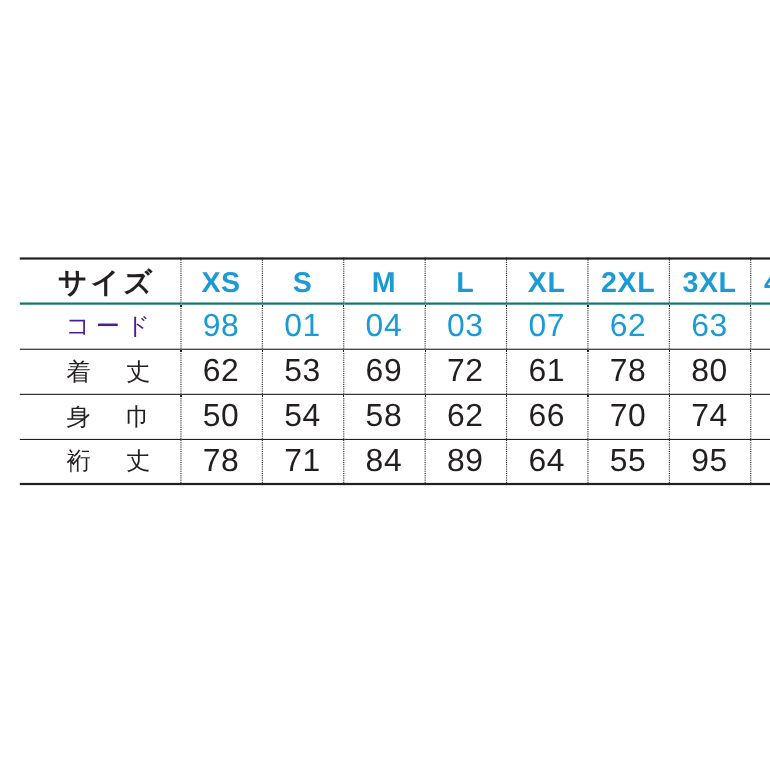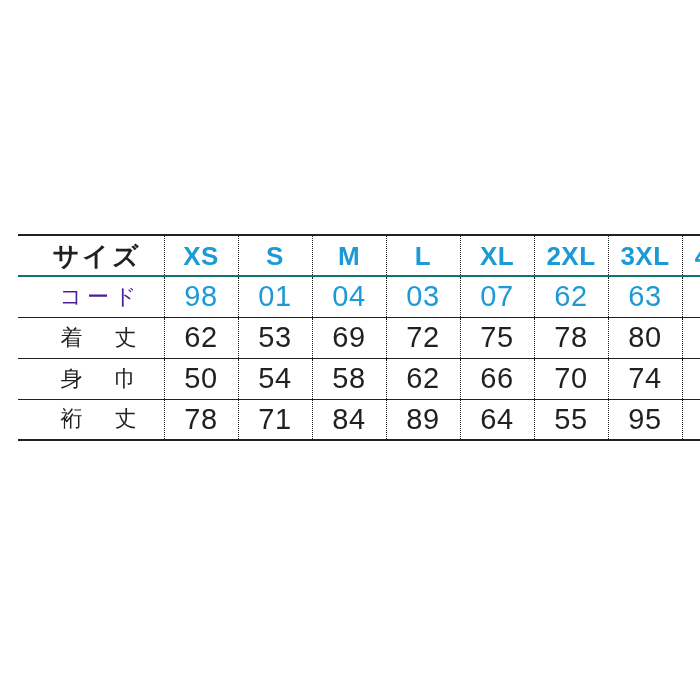--- a/index.html
+++ b/index.html
@@ -144,21 +144,21 @@
           <td>63</td>
           <td>64</td>
         </tr>
 
         <tr>
           <td class="first-col">着　丈</td>
           <td class="sep-strong">62</td>
           <td>53</td>
           <td>69</td>
           <td>72</td>
-          <td>75</td>
+          <td>61</td>
           <td>78</td>
           <td>80</td>
           <td>82</td>
         </tr>
 
         <tr>
           <td class="first-col">身　巾</td>
           <td class="sep-strong">50</td>
           <td>54</td>
           <td>58</td>

